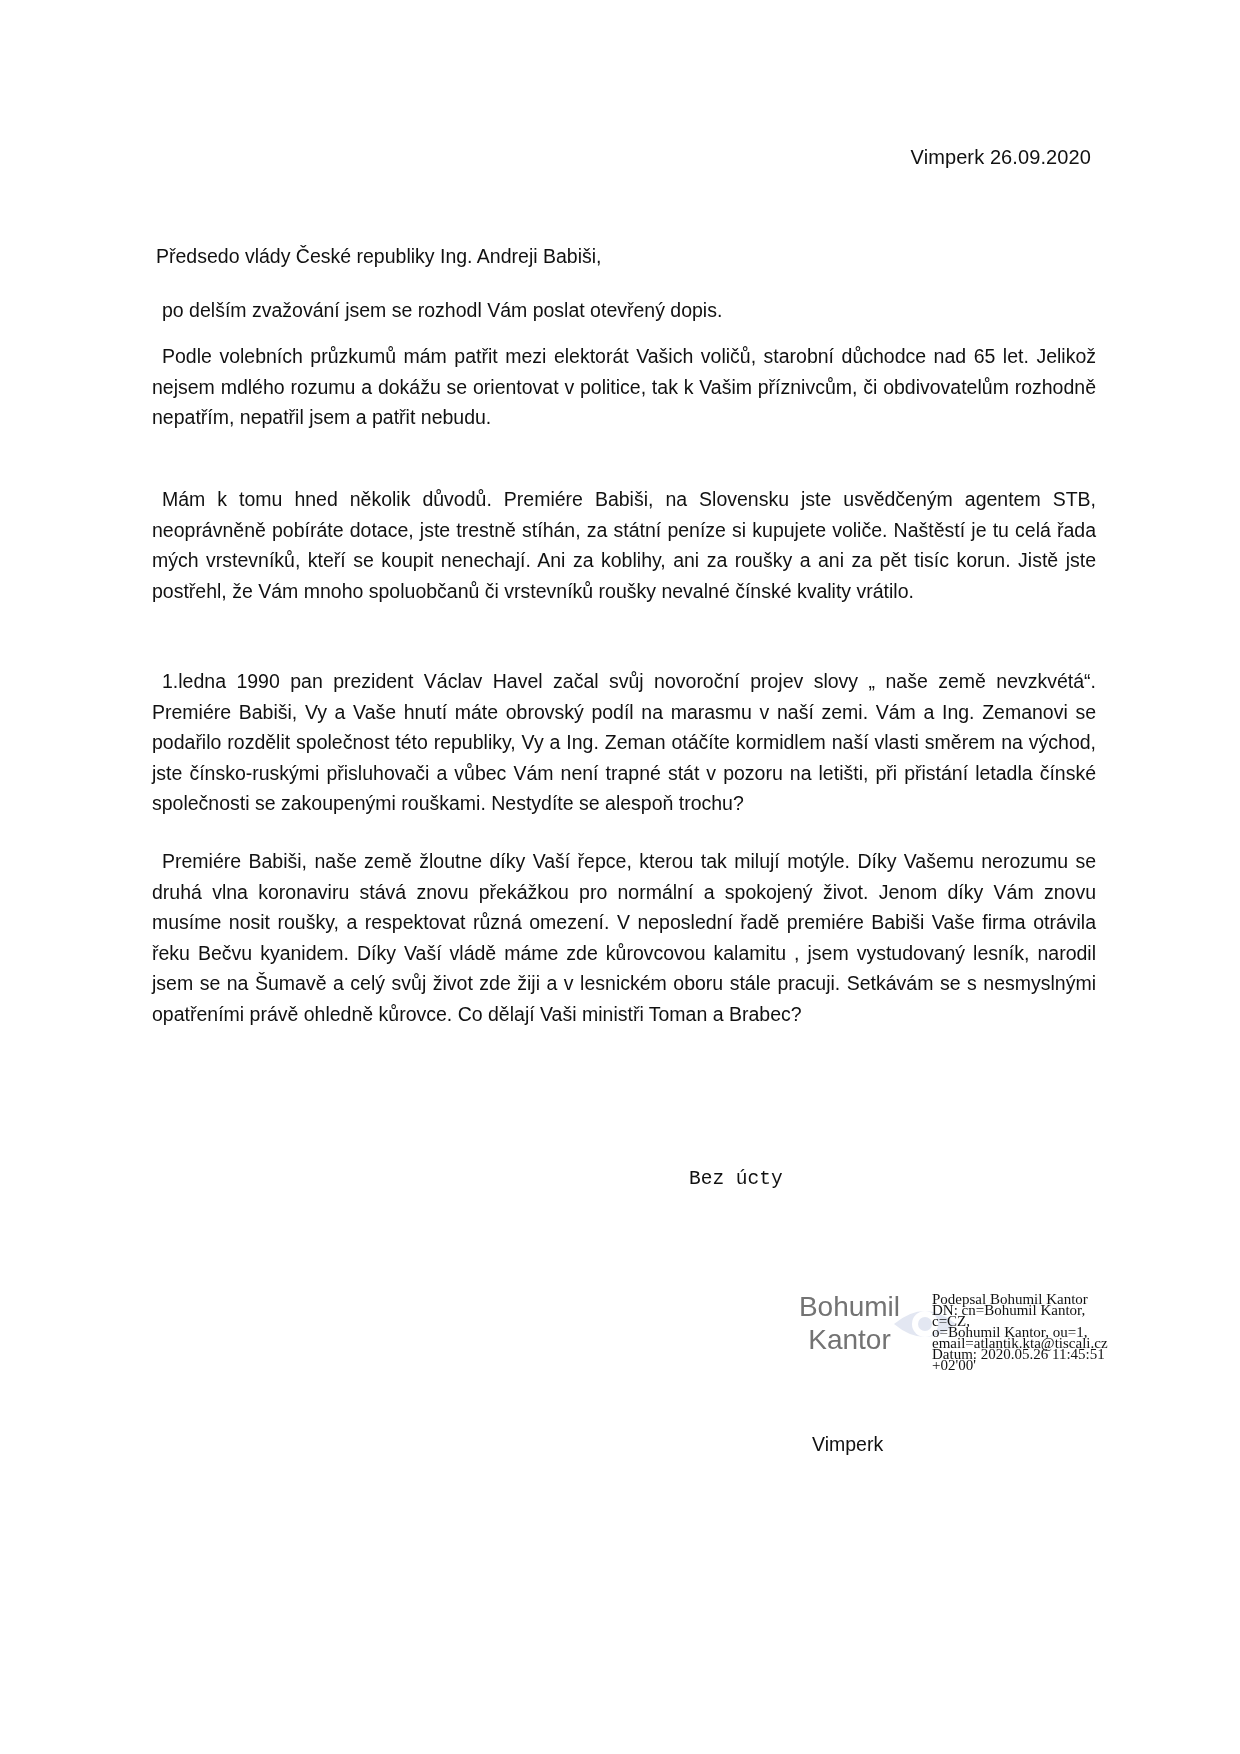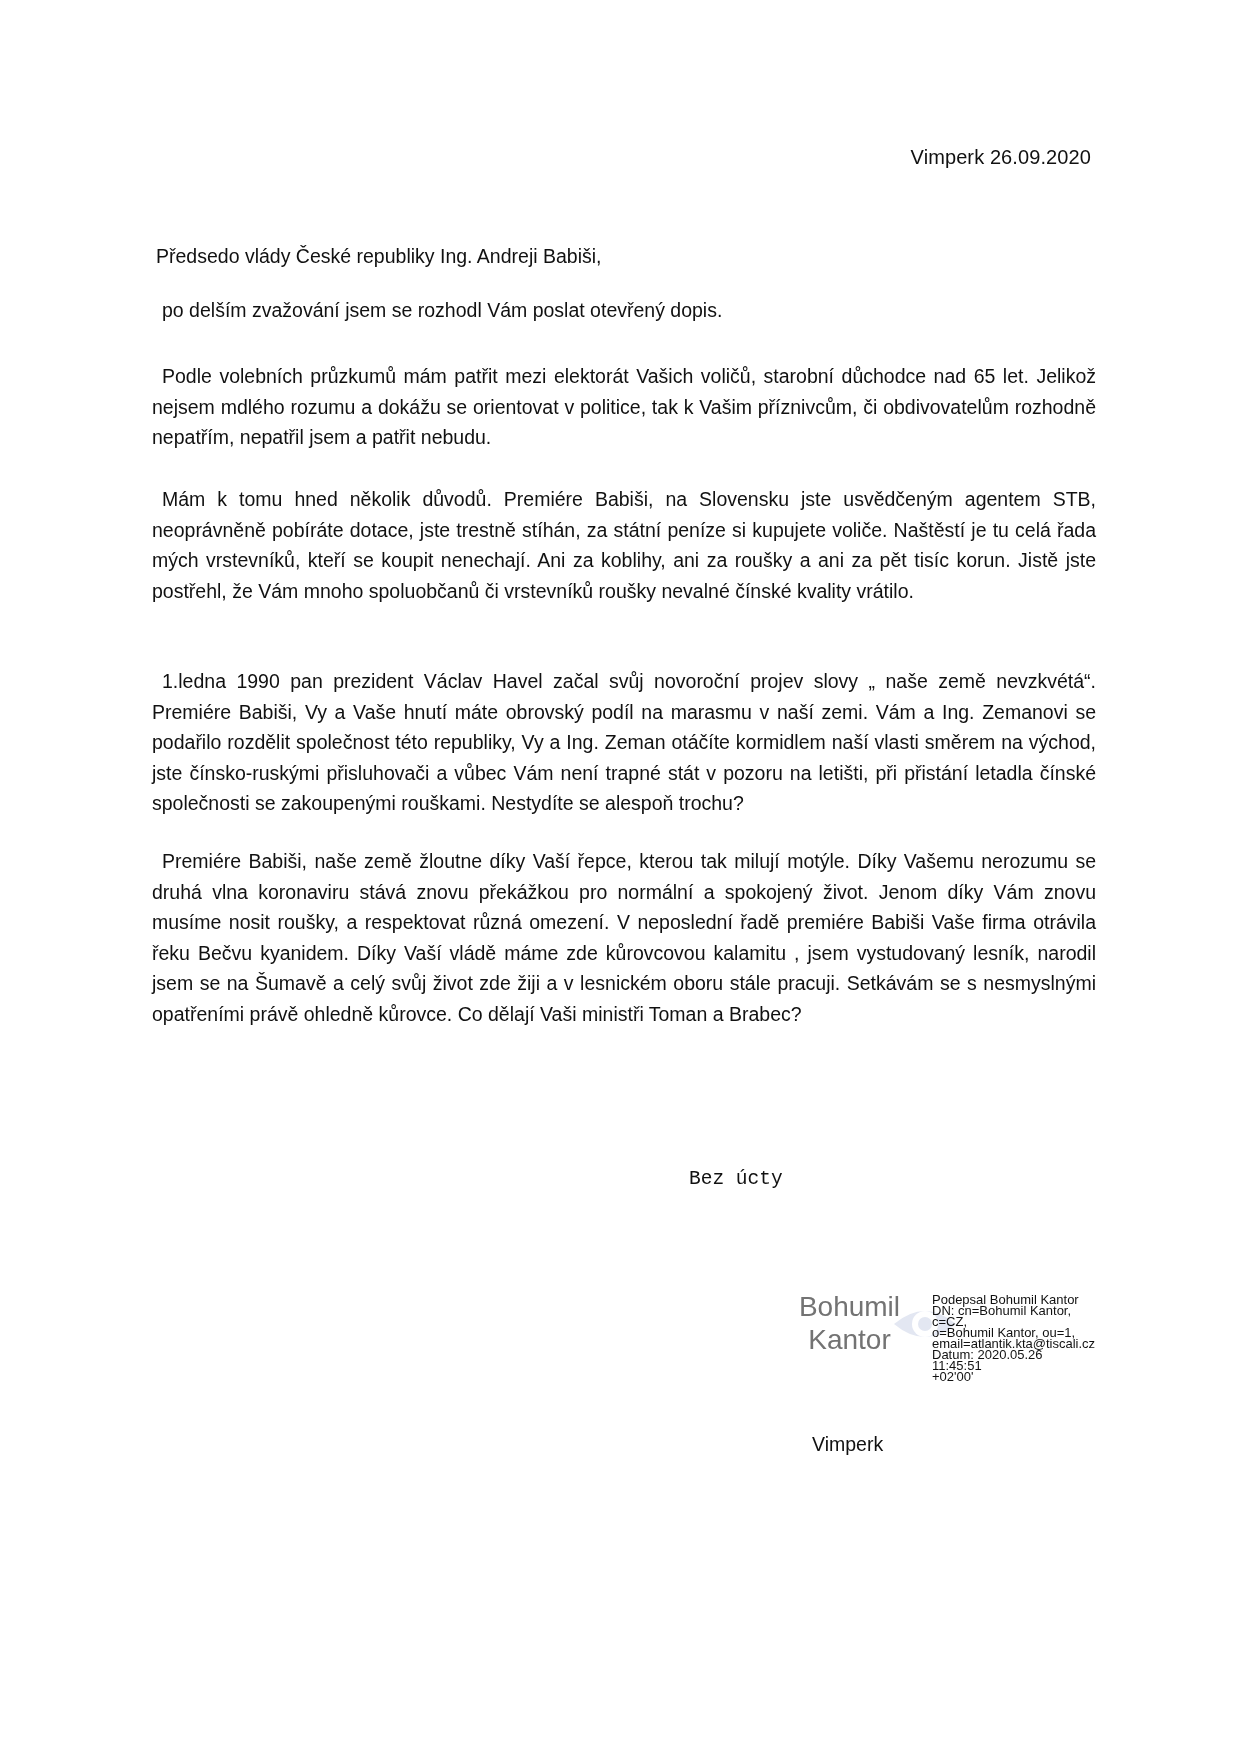--- a/index.html
+++ b/index.html
@@ -3,30 +3,30 @@
 <meta charset="utf-8">
 <style>
   html, body { margin: 0; padding: 0; background: #ffffff; }
   body { width: 1240px; height: 1754px; position: relative; overflow: hidden; color: #111; }
   .page { position: absolute; left: 0; top: 0; width: 1240px; height: 1357px; background: #fff; }
   .date { position: absolute; top: 146px; right: 149px; font-size: 20px; font-family: "Liberation Sans", sans-serif; letter-spacing: 0.1px; }
   .body-text { position: absolute; left: 148px; width: 944px; font-family: "Liberation Sans", sans-serif; font-size: 19.5px; line-height: 30.5px; }
   .salutation { top: 225px; margin-top: 16px; }
   .p { position: absolute; left: 148px; width: 944px; margin: 4px; text-align: justify; text-indent: 10px; font-family: "Liberation Sans", sans-serif; font-size: 19.5px; line-height: 30.5px; }
   .p1 { top: 291px; }
-  .p2 { top: 357px; }
+  .p2 { top: 337px; }
   .p3 { top: 480px; }
   .p4 { top: 662px; }
   .p5 { top: 842px; }
   .p6 { top: 1084px; }
   .closing { position: absolute; top: 1168px; left: 689px; font-family: Liberation Mono, monospace; font-size: 19.5px; }
   .sig-block { position: absolute; top: 1290px; left: 790px; width: 300px; height: 80px; }
   .sig-watermark { position: absolute; left: 100px; top: 4px; width: 70px; height: 60px; }
   .sig-name { position: absolute; left: 2px; top: 0; width: 115px; text-align: center; font-family: "Liberation Sans", sans-serif; font-size: 28px; line-height: 33px; color: #737373; }
-  .sig-details { position: absolute; left: 142px; top: 4px; font-family: Liberation Sans, sans-serif; font-size: 13px; line-height: 11px; color: #111; }
+  .sig-details { position: absolute; left: 142px; top: 4px; font-family: Liberation Serif, serif; font-size: 15px; line-height: 11px; color: #111; }
   .place { position: absolute; top: 1433px; left: 812px; font-family: "Liberation Sans", sans-serif; font-size: 19.5px; }
 </style>
 </head>
 <body>
 
 <div class="page">
 
   <div class="date">Vimperk 26.09.2020</div>
 
   <div class="body-text salutation" style="padding-left:8px;">Předsedo vlády České republiky Ing. Andreji Babiši,</div>

